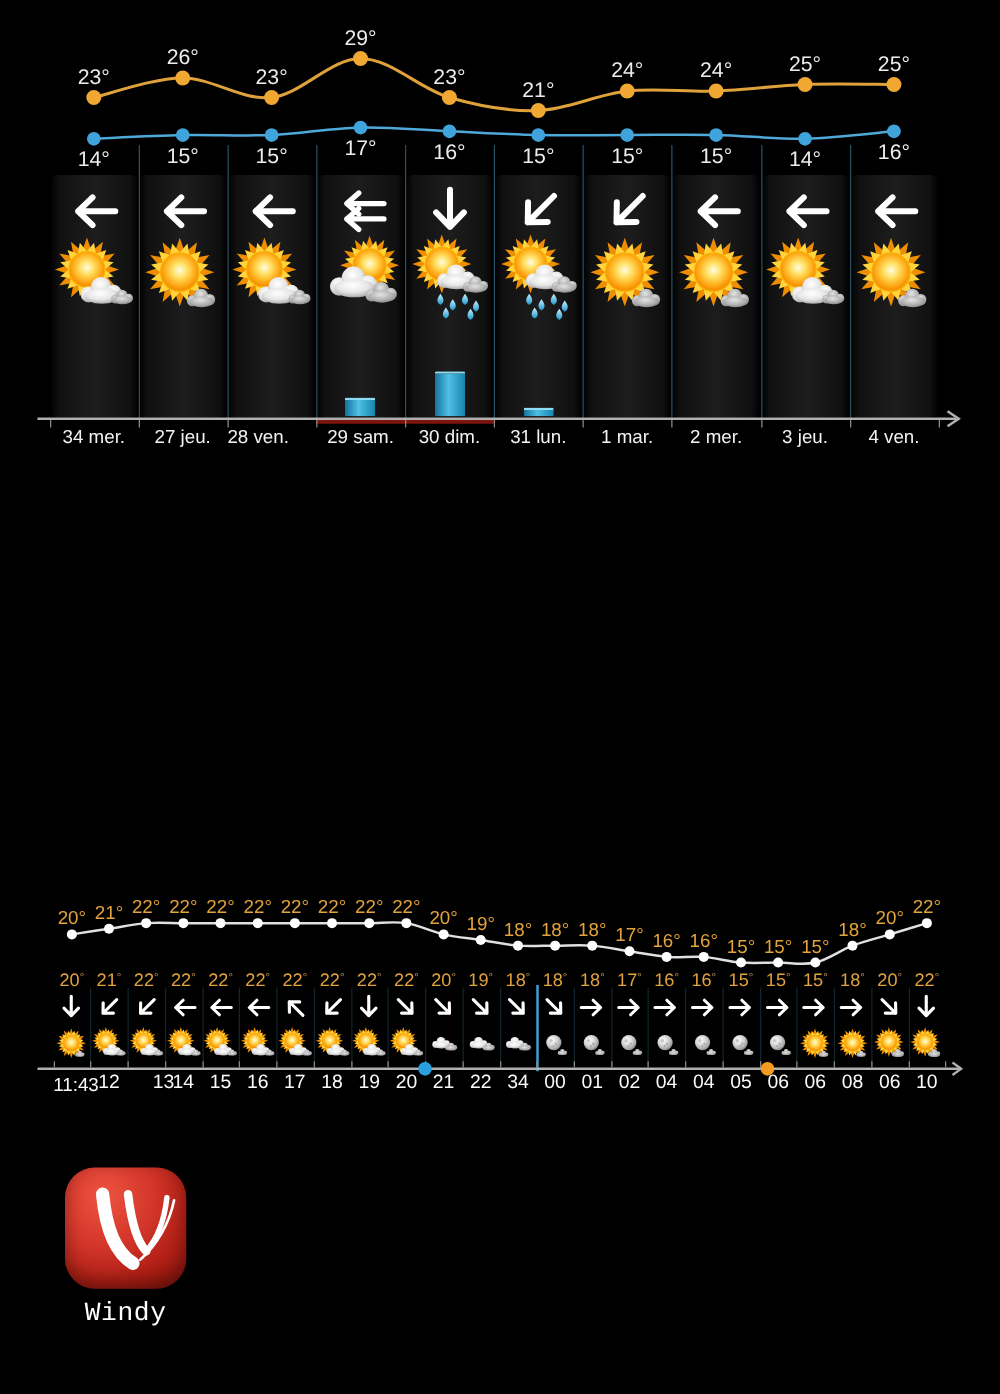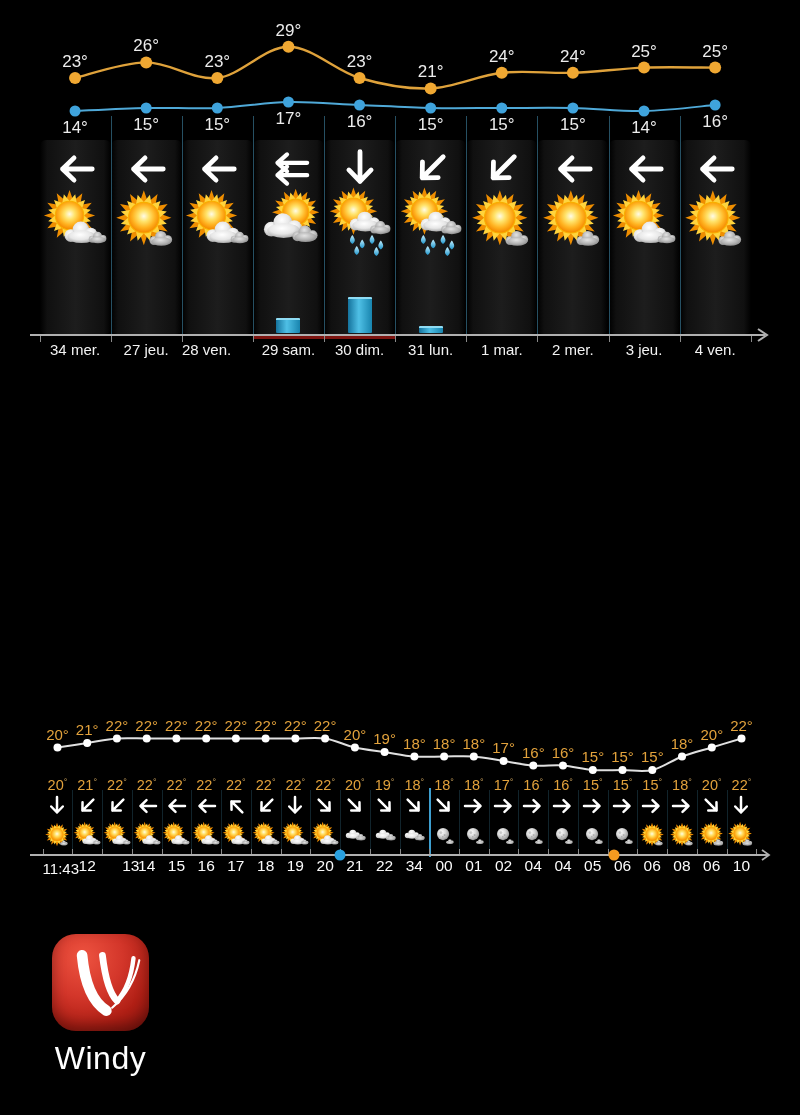--- a/index.html
+++ b/index.html
@@ -27,21 +27,21 @@
   .hr-arrow{position:absolute;left:50%;transform:translateX(-50%);}
   .hr-icon{position:absolute;left:50%;transform:translateX(-50%);}
   .hr-label{position:absolute;top:857px;text-align:center;font-size:15.5px;color:#fafafa;white-space:nowrap;}
   .hr-label.small{font-size:15px;padding-top:3px;text-align:center;}
   .sun-dot{position:absolute;width:11px;height:11px;border-radius:50%;transform:translate(-50%,-50%);}
   
   #brand-logo{position:absolute;left:52px;top:934px;width:97px;height:97px;border-radius:24px;
     background:radial-gradient(circle at 32% 24%, #ee5340 0%, #d3362a 40%, #b01f15 70%, #7e120c 100%);
     box-shadow:inset 0 -6px 14px rgba(0,0,0,.35);}
   #brand-name{position:absolute;left:52px;top:1040px;width:97px;text-align:center;
-    font-size:32px;color:#fff;letter-spacing:.5px;}
+    font-size:21px;color:#fff;letter-spacing:.5px;font-family:Liberation Mono, monospace;}
 </style>
 </head>
 <body>
 
 <div id="stage">
 
   <svg width="0" height="0" style="position:absolute">
     <defs>
       <radialGradient id="gSun" cx="50%" cy="45%" r="60%">
         <stop offset="0%" stop-color="#fffbe6"></stop>

